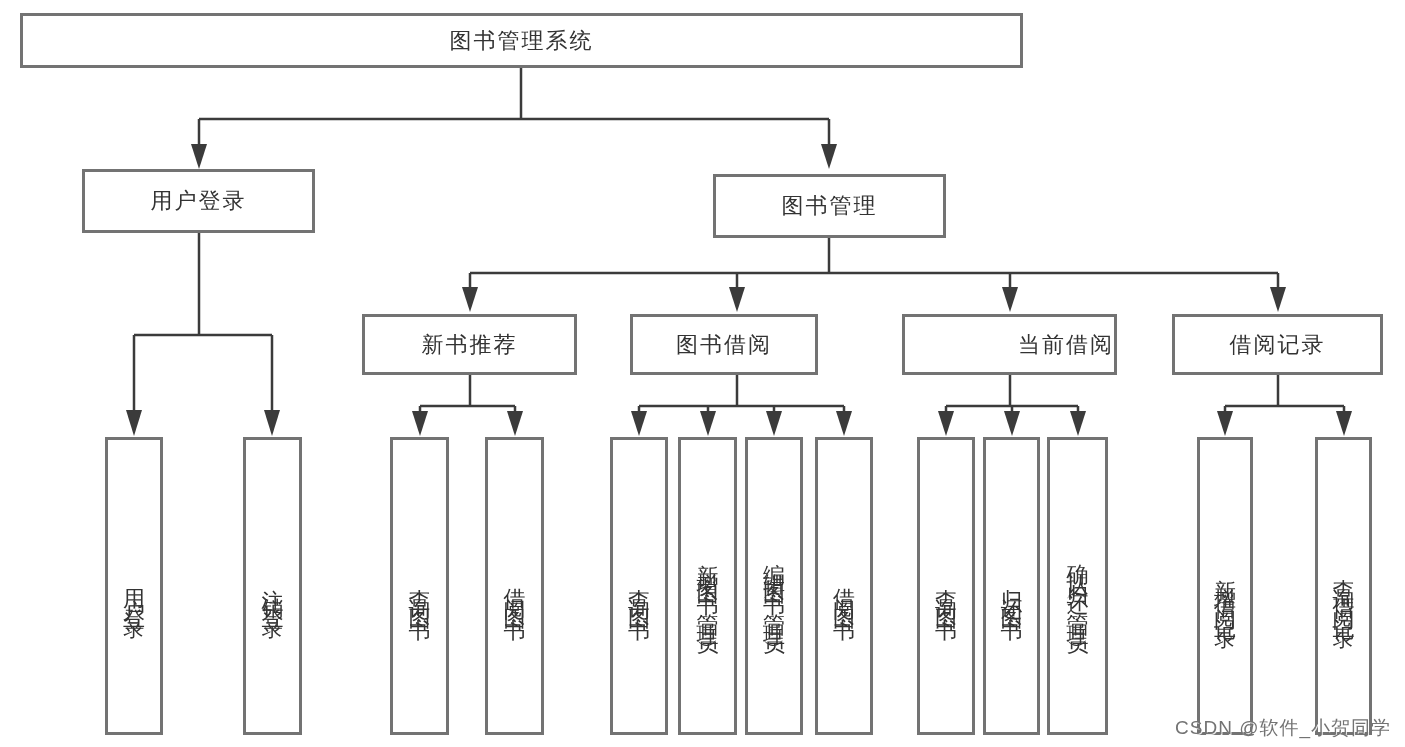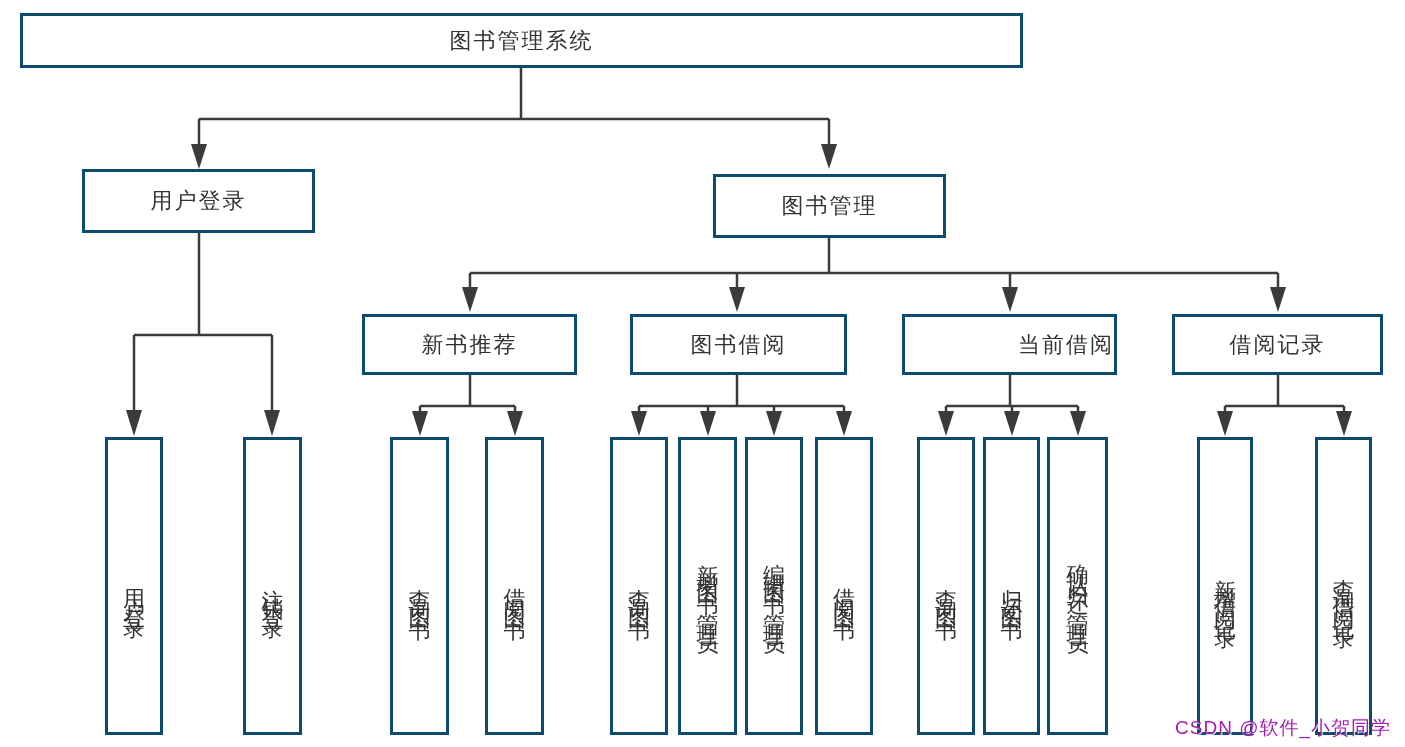--- a/index.html
+++ b/index.html
@@ -7,30 +7,30 @@
   body { font-family:"Liberation Sans","DejaVu Sans",sans-serif; }
   .stage {
     position:relative; width:1405px; height:747px;
     background:#ffffff; overflow:hidden;
   }
   .connectors {
     position:absolute; left:0; top:0; width:1405px; height:747px;
     z-index:0; pointer-events:none;
   }
   .node {
-    position:absolute; background:#ffffff; border:3px solid #0c4a6e;
+    position:absolute; background:#ffffff; border:3px solid #737373;
     display:flex; align-items:center; justify-content:center;
     color:#333333; z-index:1;
   }
   .hnode { font-size:22px; letter-spacing:2px; }
   .root  { left:20px;  top:13px;  width:1003px; height:55px; }
   .n-user-login { left:82px;  top:169px; width:233px; height:64px; }
   .n-book-mgmt  { left:713px; top:174px; width:233px; height:64px; }
   .n-newbook { left:362px;  top:314px; width:215px; height:61px; }
-  .n-borrow  { left:630px;  top:314px; width:217px; height:61px;justify-content:center; }
+  .n-borrow  { left:630px;  top:314px; width:188px; height:61px;justify-content:center; }
   .n-current { left:902px;  top:314px; width:215px; height:61px;justify-content:flex-end; }
   .n-records { left:1172px; top:314px; width:211px; height:61px;text-align:right; }
   .leaf { top:437px; height:298px; }
   .vtext {
     writing-mode:vertical-rl; text-orientation:mixed;
     font-size:22px; line-height:1; letter-spacing:10px;
     color:#333333; margin-bottom:-10px;
   }
   .l-g1a { left:105px;  width:58px; }
   .l-g1b { left:243px;  width:59px; }
@@ -40,21 +40,21 @@
   .l-g3b { left:678px;  width:59px; }
   .l-g3c { left:745px;  width:58px; }
   .l-g3d { left:815px;  width:58px; }
   .l-g4a { left:917px;  width:58px; }
   .l-g4b { left:983px;  width:57px; }
   .l-g4c { left:1047px; width:61px; }
   .l-g5a { left:1197px; width:56px; }
   .l-g5b { left:1315px; width:57px; }
   .watermark {
     position:absolute; right:14px; bottom:6px; z-index:2;
-    font-size:19px; color:#a21caf; letter-spacing:1px;
+    font-size:19px; color:#737373; letter-spacing:1px;
     text-shadow:1px 1px 0 rgba(255,255,255,0.85);
   }
 </style>
 </head>
 <body>
 
 <div class="stage">
 
   <svg class="connectors" viewBox="0 0 1405 747" xmlns="http://www.w3.org/2000/svg">
     <g stroke="#3b3b3b" stroke-width="2.5" fill="none">

